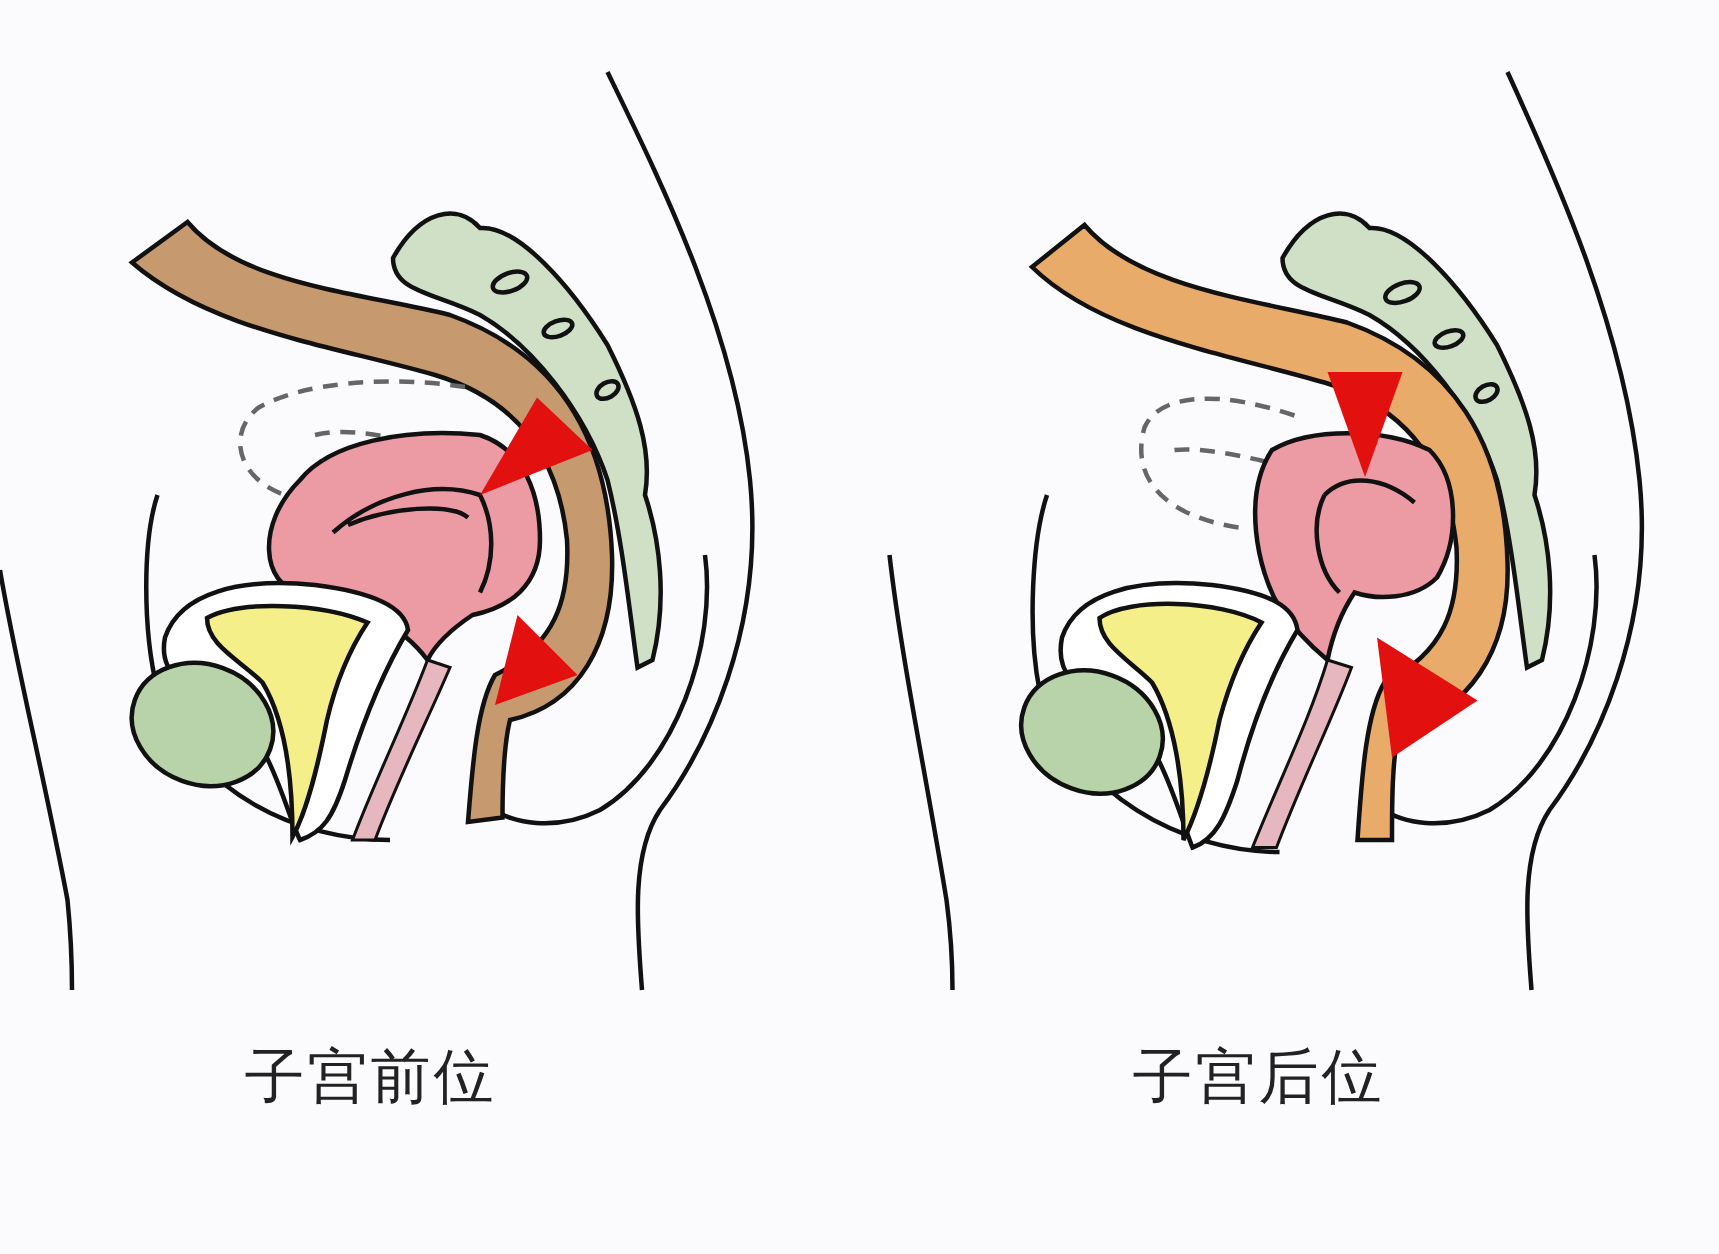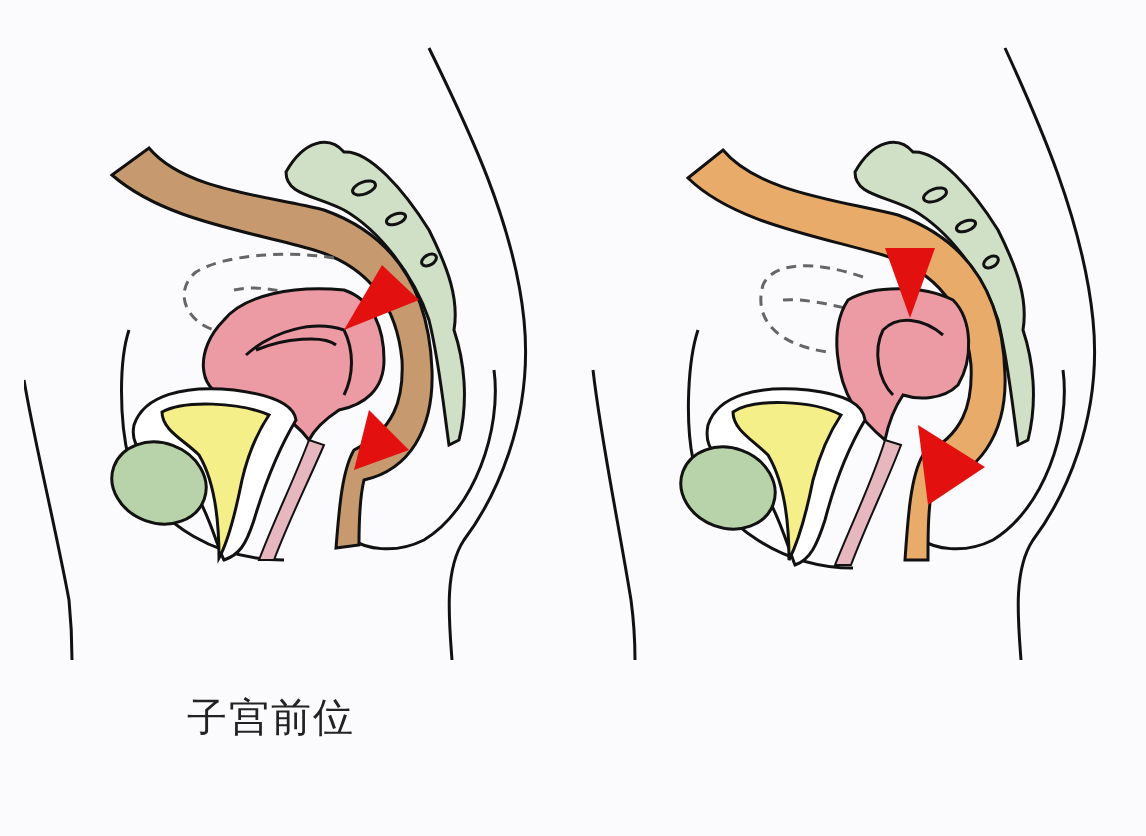--- a/index.html
+++ b/index.html
@@ -4,21 +4,21 @@
 <style>
   html,body{margin:0;padding:0;background:#fbfbfd;}
   body{width:1146px;height:836px;position:relative;overflow:hidden;font-family:"DejaVu Sans",sans-serif;}
   .panel{position:absolute;top:0;width:573px;height:836px;}
   .panel svg{position:absolute;left:0;top:0;}
   .caption{position:absolute;top:690px;font-size:40px;color:#222;letter-spacing:2px;white-space:nowrap;}
 </style>
 </head>
 <body>
 
-<div class="panel" style="left:0;margin-left:24px;">
+<div class="panel" style="left:0;">
   <svg width="573" height="680" viewBox="0 0 573 680">
 
     <path d="M405,48 C440,120 490,220 500,320 C510,420 470,500 440,540 C420,570 425,620 428,660" fill="none" stroke="#111" stroke-width="3"></path>
     <path d="M0,380 C10,440 30,520 45,600 C48,630 48,650 48,660" fill="none" stroke="#111" stroke-width="3"></path>
     <path d="M105,330 C95,360 95,420 105,460 C130,530 200,560 260,560" fill="none" stroke="#111" stroke-width="3"></path>
     <path d="M470,370 C478,430 450,510 400,540 C370,555 340,548 330,540" fill="none" stroke="#111" stroke-width="3"></path>
 
     <path d="M262,172 C280,140 305,135 320,152 C345,150 380,190 405,230 C425,270 435,300 430,330 C440,360 445,400 435,440 L425,445 C420,410 415,360 405,320 C390,275 355,230 320,210 C290,195 262,195 262,172 Z" fill="#cfe0c6" stroke="#111" stroke-width="3"></path>
     <ellipse cx="340" cy="188" rx="12" ry="6" transform="rotate(-20 340 188)" fill="none" stroke="#111" stroke-width="3"></ellipse>
     <ellipse cx="372" cy="219" rx="10" ry="5" transform="rotate(-20 372 219)" fill="none" stroke="#111" stroke-width="3"></ellipse>
@@ -66,13 +66,14 @@
     <path d="M312,440 C300,480 280,520 262,565 L278,565 C295,520 315,480 328,445 Z" fill="#e6b7bf" stroke="#111" stroke-width="2"></path>
 
     <path d="M135,425 C145,395 185,385 235,390 C275,395 290,405 292,420 C280,440 265,470 252,520 C244,545 237,560 222,565 C212,540 200,490 170,470 C145,460 130,450 135,425 Z" fill="#ffffff" stroke="#111" stroke-width="3"></path>
     <path d="M160,412 C180,398 240,400 268,415 C258,430 248,450 240,480 C234,510 226,540 216,560 C216,520 210,480 195,455 C180,440 160,430 160,412 Z" fill="#f5ef8a" stroke="#111" stroke-width="3"></path>
 
     <ellipse cx="155" cy="488" rx="48" ry="40" transform="rotate(20 155 488)" fill="#b8d2a9" stroke="#111" stroke-width="3"></ellipse>
 
     <polygon points="312,248 362,248 337,318" fill="#e31010"></polygon>
     <polygon points="345,425 412,467 355,505" fill="#e31010"></polygon>
   </svg>
+  <div class="caption" style="left:182px;">子宫后位</div>
 </div>
 
 </body></html>

